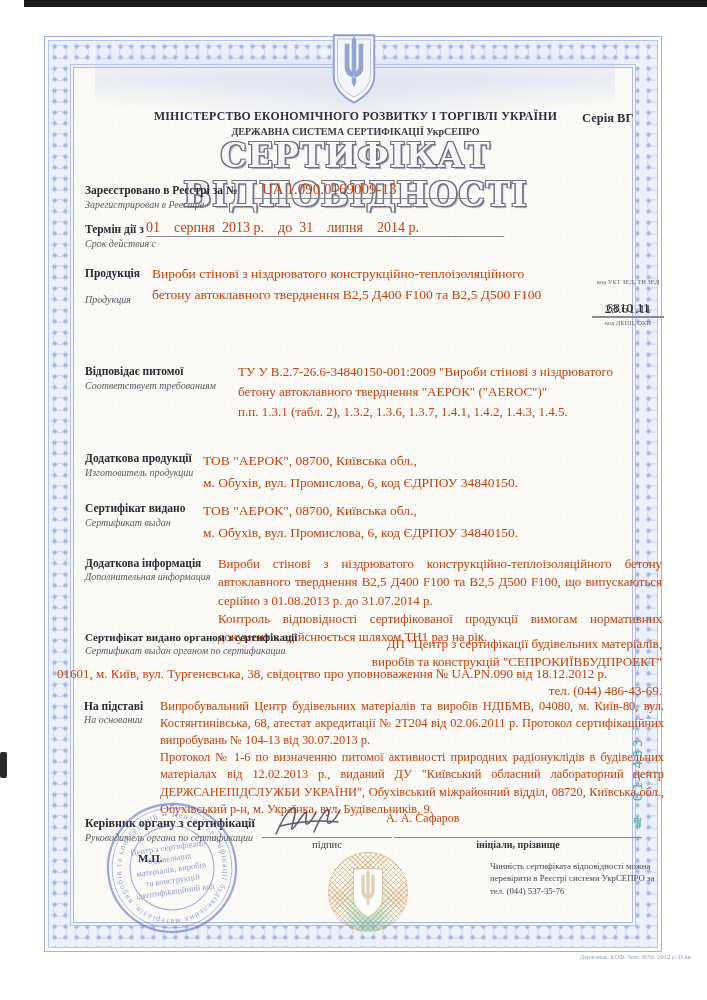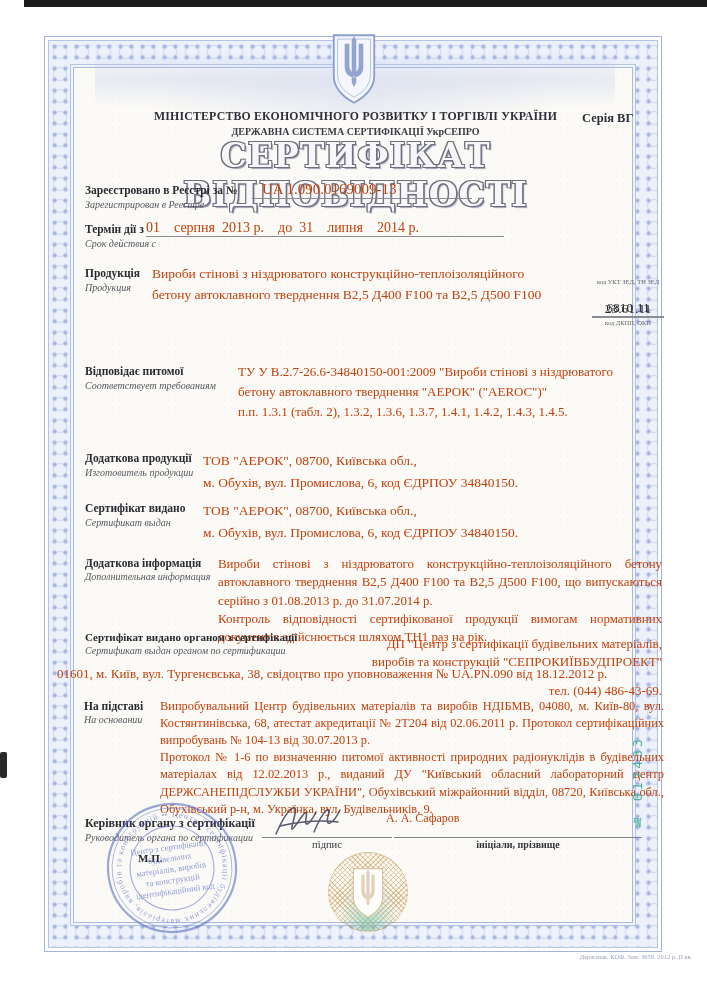--- a/index.html
+++ b/index.html
@@ -96,21 +96,21 @@
 
   <div class="abs lbl" style="left:85px;top:184px;">Зареєстровано в Реєстрі за №</div>
   <div class="abs lbl-ru" style="left:85px;top:199px;">Зарегистрирован в Реестре</div>
   <div class="abs val uline" style="left:252px;top:181px;width:210px;font-size:15px;padding-left:10px;">UA 1.090.0169009-13</div>
 
   <div class="abs lbl" style="left:85px;top:223px;">Термін дії з</div>
   <div class="abs lbl-ru" style="left:85px;top:238px;">Срок действия с</div>
   <div class="abs val uline" style="left:146px;top:220px;width:358px;white-space:pre;font-size:14px;">01    серпня  2013 р.    до  31    липня    2014 р.</div>
 
   <div class="abs lbl" style="left:85px;top:267px;">Продукція</div>
-  <div class="abs lbl-ru" style="left:85px;top:282px;">Продукция</div>
+  <div class="abs lbl-ru" style="left:85px;top:294px;">Продукция</div>
   <div class="abs val pre" style="left:152px;top:264px;width:438px;line-height:1.55;">Вироби стінові з ніздрюватого конструкційно-теплоізоляційного
 бетону автоклавного тверднення В2,5 Д400 F100 та В2,5 Д500 F100</div>
   <div class="abs codeval uline" style="left:592px;top:260px;width:72px;margin-top:40px;">6810 11</div>
   <div class="abs codecap" style="left:586px;top:278px;width:84px;">код УКТ ЗЕД, ТН ЗЕД</div>
   <div class="abs codeval uline" style="left:592px;top:301px;width:72px;">23.61.11</div>
   <div class="abs codecap" style="left:586px;top:319px;width:84px;">код ДКПП, ОКП</div>
 
   <div class="abs lbl" style="left:85px;top:365px;">Відповідає питомої</div>
   <div class="abs lbl-ru" style="left:85px;top:380px;width:165px;">Соответствует требованиям</div>
   <div class="abs val pre" style="left:238px;top:362px;width:428px;font-size:13px;line-height:1.52;">ТУ У В.2.7-26.6-34840150-001:2009 "Вироби стінові з ніздрюватого
@@ -195,14 +195,15 @@
       <path d="M8 6 h48 v48 q0 19 -24 32 q-24 -13 -24 -32 z" fill="#fdfdfc" stroke="#d8c3a2" stroke-width="2"></path>
       <g fill="#e3d2b8">
         <path d="M21 16 h5.5 v26 q0 6 5 8.5 v6 q-10.5 -2.5 -10.5 -13 z"></path>
         <path d="M43 16 h-5.5 v26 q0 6 -5 8.5 v6 q10.5 -2.5 10.5 -13 z"></path>
         <path d="M29.3 12 l2.7 -5 2.7 5 v42 h-5.4 z"></path>
         <path d="M29.3 56 h5.4 v6 l-2.7 5.5 -2.7 -5.5 z"></path>
       </g>
     </svg>
   </div>
 
+  <div class="abs verify">Чинність сертифіката відповідності можна перевірити в Реєстрі системи УкрСЕПРО за тел. (044) 537-35-76</div>
   <div class="abs footerprint">Держзнак. КОФ. Зам. 3659. 2012 р. ІІ кв.</div>
 </div>
 
 </body></html>

